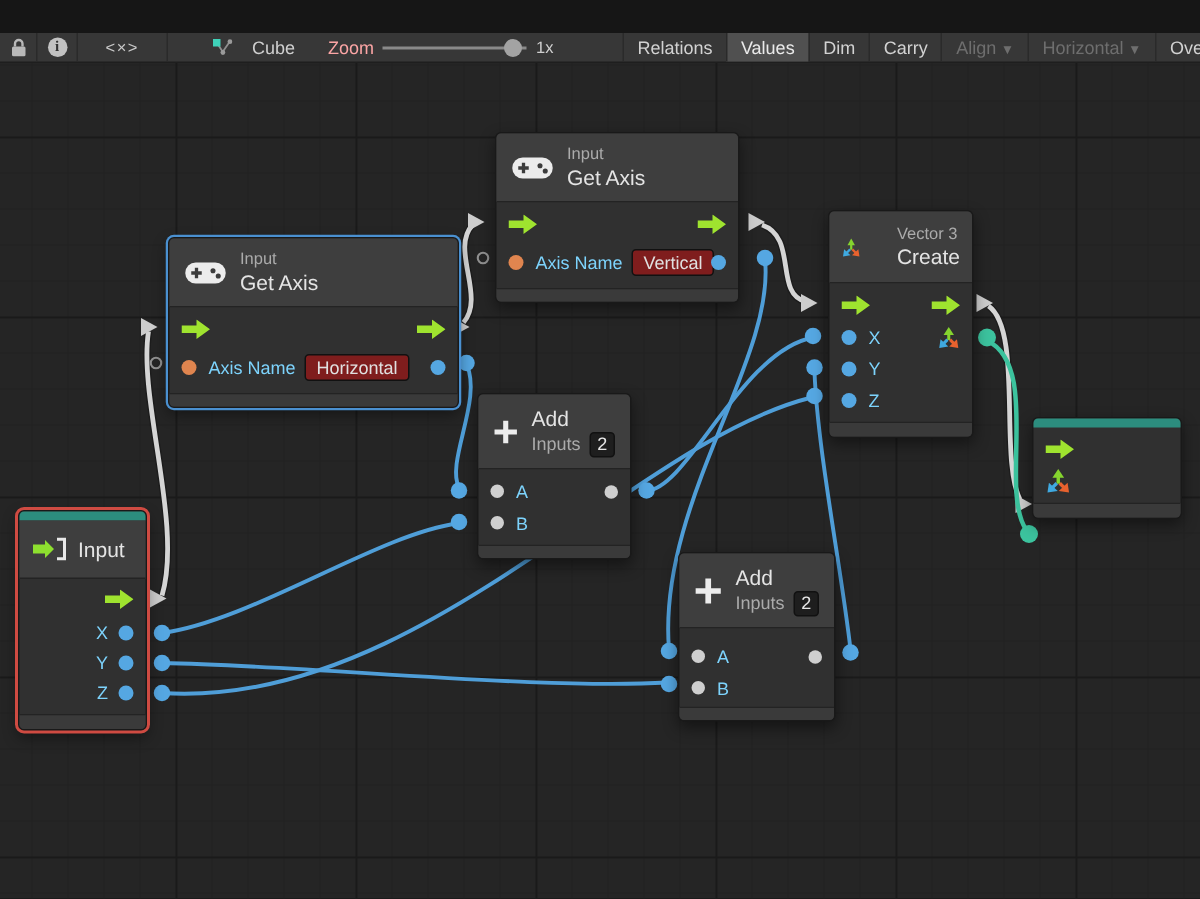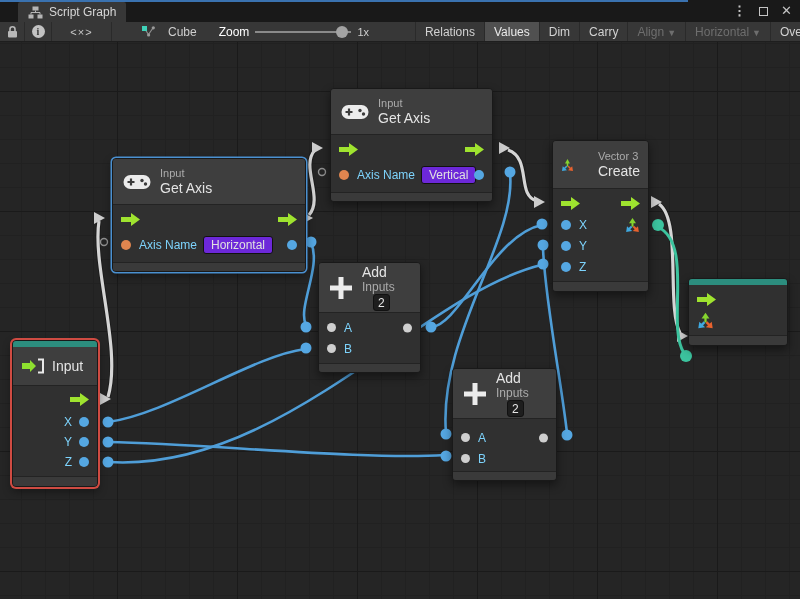--- a/index.html
+++ b/index.html
@@ -18,21 +18,21 @@
   .maximize-box { width:9px; height:9px; border:1.5px solid #c4c4c4; display:inline-block; }
 
   
   .toolbar { position:absolute; left:0; top:22px; width:800px; height:20px; background:#373737;
     border-bottom:1px solid #1e1e1e; display:flex; align-items:center; z-index:5;
     font-size:12px; color:#cdcdcd; white-space:nowrap; overflow:hidden; }
   .tseg { height:20px; display:flex; align-items:center; justify-content:center; border-right:1px solid #2a2a2a; }
   .code-toggle { font-size:11px; color:#c9c9c9; letter-spacing:1px; }
   .tbtn { height:20px; display:flex; align-items:center; gap:13px; padding:0 8px; }
   .tlabel { font-size:12px; color:#cfcfcf; }
-  .zoom-label { margin-left:14px; color:#ffffff; }
+  .zoom-label { margin-left:14px; color:#fca5a5; }
   .slider { position:relative; width:96px; height:20px; margin:0 6px; }
   .slider-track { position:absolute; left:0; right:0; top:9px; height:2px; background:#8a8a8a; }
   .slider-knob { position:absolute; right:3px; top:4px; width:12px; height:12px; border-radius:50%; background:#a3a3a3; }
   .zoom-value { font-size:11px; color:#cfcfcf; margin-right:6px; }
   .right-group { margin-left:auto; display:flex; height:20px;text-align:center; }
   .rbtn { height:20px; line-height:20px; padding:0 9px; border-left:1px solid #2a2a2a; color:#d2d2d2; }
   .rbtn.active { background:#505050; color:#eaeaea; }
   .rbtn.disabled { color:#6e6e6e; }
   .caret { font-size:9px; margin-left:3px; }
   .rbtn.clipped { width:30px; overflow:hidden; padding-right:0; }
@@ -58,49 +58,32 @@
     padding:0 10px; border-radius:3px 3px 0 0; }
   .ncat  { display:block; font-size:11px; color:#ababab; line-height:13px; }
   .nname { display:block; font-size:14px; color:#e4e4e4; line-height:17px; }
   .nfoot { background:#3a3a3a; border-top:1px solid #232323; border-radius:0 0 3px 3px; }
   .prow { position:relative; display:flex; align-items:center; padding:0 8px; }
   .plabel { color:#7dd3fc; margin-left:8px; }
   .dot { width:10px; height:10px; border-radius:50%; flex:none; }
   .dot.blue { background:#55a7e2; } .dot.orange { background:#e0854f; }
   .dot.gray { width:9px; height:9px; background:#cfcfcf; }
   .rightport { position:absolute; right:8px; top:50%; transform:translateY(-50%); }
-  .field { background:#6d28d9; border:1px solid #111; border-radius:3px; padding:1px 7px; margin-left:6px;
+  .field { background:#7f1d1d; border:1px solid #111; border-radius:3px; padding:1px 7px; margin-left:6px;
     font-size:12px; color:#e0e0e0; white-space:nowrap; }
   .valbox { background:#1e1e1e; border:1px solid #111; border-radius:3px; width:17px; height:17px;
     display:inline-flex; align-items:center; justify-content:center; font-size:12px; color:#e6e6e6; margin-left:6px; }
   .flowsvg { display:block; }
-  .hline2 { display:flex; align-items:center;flex-direction:column; }
+  .hline2 { display:flex; align-items:center; }
 </style>
 </head>
 <body>
 
 <div class="window">
 
-  <div class="titlebar">
-    <div class="accent-line"></div>
-    <div class="tab">
-      <svg width="15" height="13" viewBox="0 0 15 13">
-        <rect x="4.5" y="0.5" width="6" height="4" fill="#b5b5b5"></rect>
-        <rect x="0.5" y="8.5" width="5" height="4" fill="#b5b5b5"></rect>
-        <rect x="9.5" y="8.5" width="5" height="4" fill="#b5b5b5"></rect>
-        <path d="M7.5 4.5v2M3 8.5V6.5h9v2" stroke="#b5b5b5" fill="none"></path>
-      </svg>
-      <span class="tab-label">Script Graph</span>
-    </div>
-    <div class="win-controls">
-      <span class="win-glyph" style="font-weight:bold">⋮</span>
-      <span class="maximize-box"></span>
-      <span class="win-glyph">✕</span>
-    </div>
-  </div>
 
   <div class="toolbar">
     <div class="tseg" style="width:25px">
       <svg width="11" height="13" viewBox="0 0 11 13">
         <path d="M3 6V4.2a2.5 2.5 0 015 0V6" stroke="#b8b8b8" stroke-width="1.6" fill="none"></path>
         <rect x="1" y="6" width="9" height="6.5" rx="1" fill="#b8b8b8"></rect>
       </svg>
     </div>
     <div class="tseg" style="width:27px">
       <span style="width:13px;height:13px;border-radius:50%;background:#c2c2c2;color:#333;font-size:10px;font-weight:bold;display:inline-flex;align-items:center;justify-content:center;font-family:'Liberation Serif',serif">i</span>

